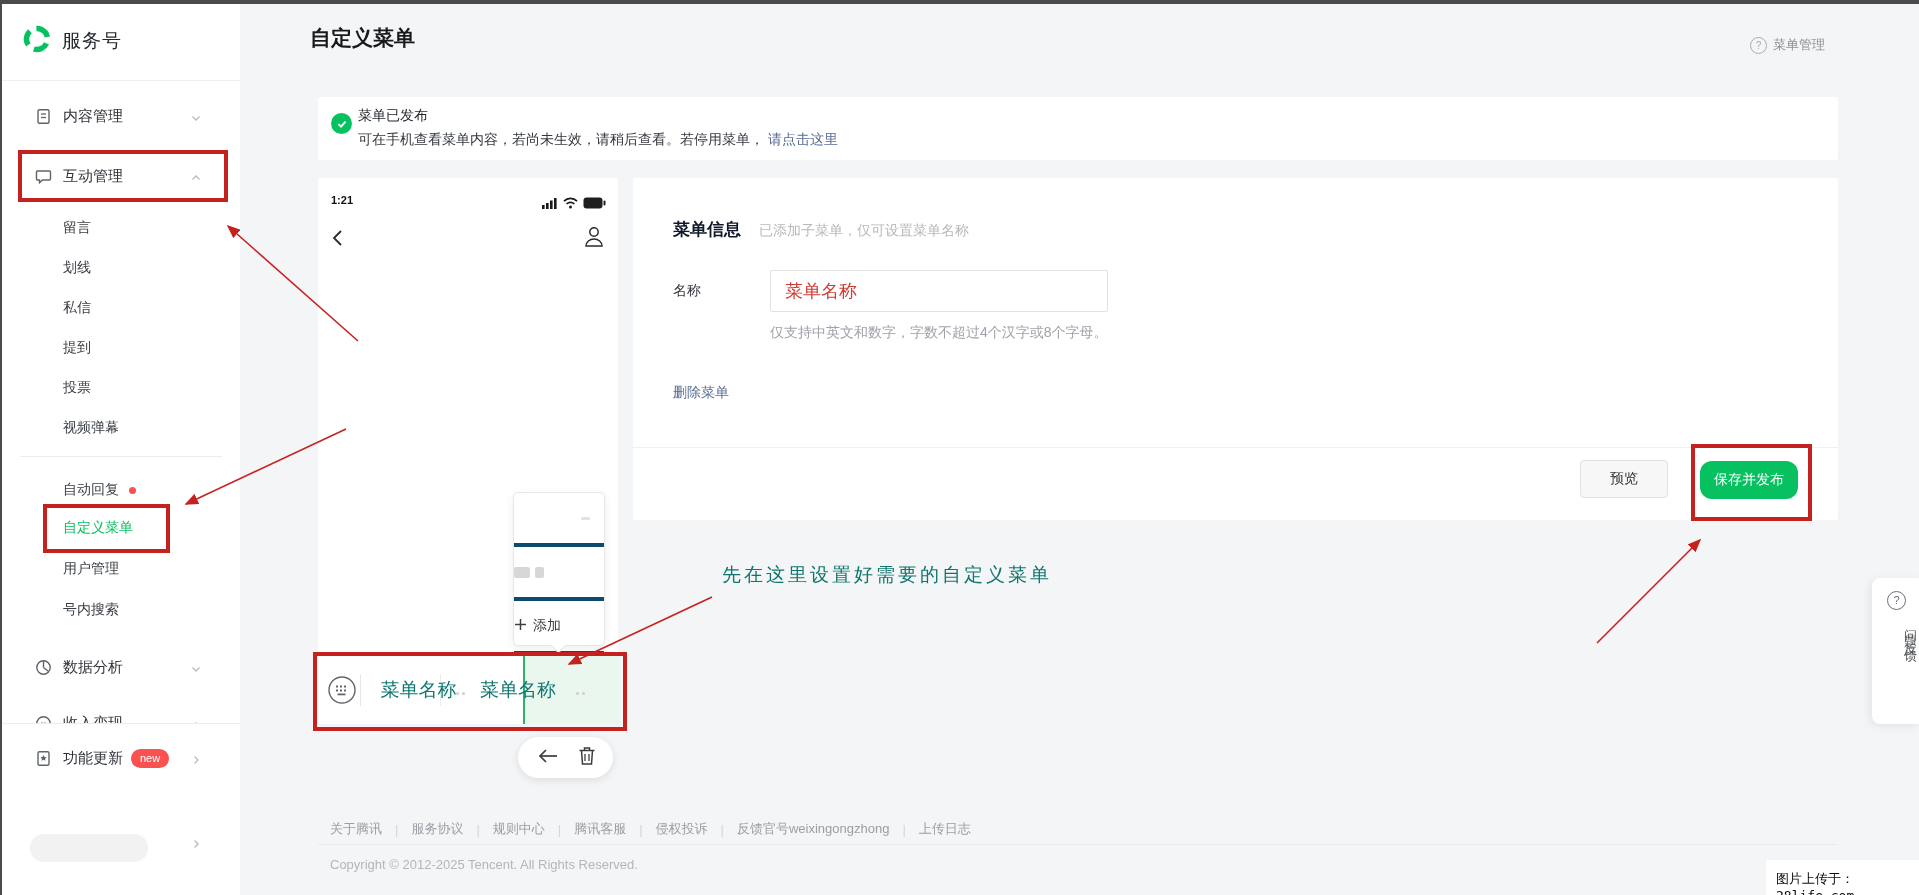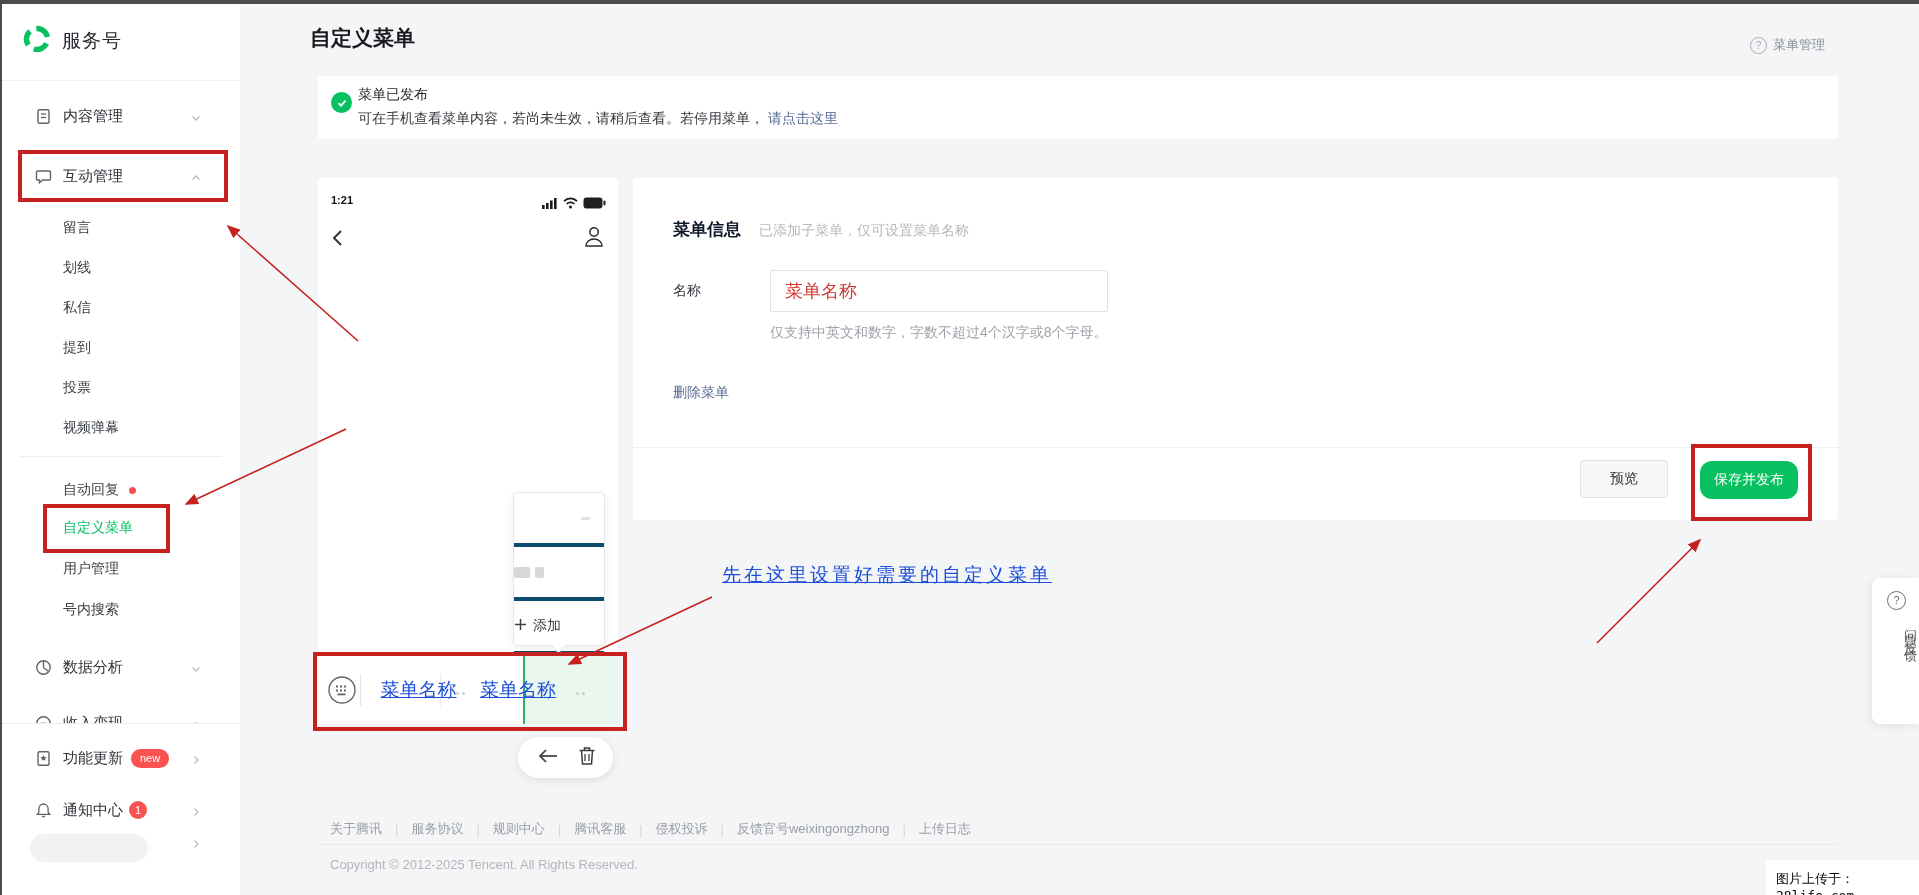--- a/index.html
+++ b/index.html
@@ -29,21 +29,21 @@
              text-align:center;border-radius:50%;margin-left:6px;}
   .side-bottom{position:absolute;left:0;top:719px;width:238px;height:172px;background:#ffffff;border-top:1px solid #ececec;z-index:8;}
   .blob{position:absolute;left:28px;top:110px;width:118px;height:28px;border-radius:14px;background:#f2f2f3;}
   
   .page-title{left:310px;top:24px;font-size:21px;font-weight:700;color:#17191c;z-index:6;}
   .menu-mgmt{left:1750px;top:36px;display:flex;align-items:center;gap:6px;color:#8b9096;font-size:13px;cursor:pointer;z-index:6;}
   .qcircle{width:15px;height:15px;border:1px solid #a7abb0;border-radius:50%;font-size:10px;line-height:15px;
            text-align:center;color:#a7abb0;display:inline-block;}
   
   .card{background:#ffffff;border-radius:3px;}
-  .banner{left:318px;top:76px;width:1520px;height:63px;z-index:5;text-align:right;}
+  .banner{left:318px;top:97px;width:1520px;height:63px;z-index:5;text-align:right;}
   .banner-check{position:absolute;left:13px;top:16px;width:21px;height:21px;border-radius:50%;background:#07c160;
                 display:flex;align-items:center;justify-content:center;}
   .banner-title{position:absolute;left:40px;top:10px;font-size:14px;color:#23272d;}
   .banner-desc{position:absolute;left:40px;top:34px;font-size:14px;color:#34383e;}
   .blue-link{color:#576b95;text-decoration:none;cursor:pointer;}
   
   .phone{left:318px;top:178px;width:300px;height:545px;z-index:5;}
   .ph-time{position:absolute;left:13px;top:16px;font-size:11px;font-weight:700;color:#111;}
   .ph-status{position:absolute;right:12px;top:17px;display:flex;align-items:center;gap:5px;}
   .ph-back{position:absolute;left:10px;top:48px;}
@@ -59,21 +59,21 @@
   .popup-caret{position:absolute;left:39px;bottom:-6px;width:10px;height:10px;background:#fff;
                border-right:1px solid #e7e7e7;border-bottom:1px solid #e7e7e7;transform:rotate(45deg);}
   .menubar{position:absolute;left:0;top:477px;width:300px;height:68px;border-top:1px solid #e9e9e9;background:#fff;}
   .mb-green{position:absolute;left:205px;top:0;width:95px;height:68px;background:#eaf7ef;border-left:2px solid #2cb36a;}
   .mb-icon{position:absolute;left:9px;top:19px;}
   .mb-div1{position:absolute;left:42px;top:18px;width:1px;height:32px;background:#e6e6e6;}
   .mb-div2{position:absolute;left:122px;top:18px;width:1px;height:32px;background:#ececec;}
   .mb-item{position:absolute;top:0;height:68px;display:flex;align-items:center;cursor:pointer;z-index:2;}
   .mb-item.m1{left:48px;width:105px;justify-content:center;}
   .mb-item.m2{left:150px;width:100px;justify-content:center;}
-  .red-serif{font-family:"Liberation Serif","DejaVu Serif",serif;color:#1d4ed8;text-decoration:underline;}
+  .red-serif{font-family:"Liberation Serif","DejaVu Serif",serif;color:#0f766e;}
   .mb-item span{font-size:19px;}
   .mb-dots{position:absolute;top:36px;display:flex;gap:3px;z-index:2;}
   .mb-dots i{width:3px;height:3px;background:#cfcfcf;border-radius:50%;display:block;}
   .pill{left:518px;top:737px;width:95px;height:41px;background:#fff;border-radius:21px;
         box-shadow:0 2px 8px rgba(0,0,0,.10);display:flex;align-items:center;justify-content:center;gap:18px;z-index:6;}
   
   .form{left:633px;top:178px;width:1205px;height:342px;z-index:5;}
   .f-titlerow{position:absolute;left:40px;top:40px;display:flex;align-items:baseline;gap:18px;}
   .f-title{font-size:17px;font-weight:700;color:#0f172a;}
   .f-sub{font-size:14px;color:#b6b8bb;}
@@ -230,35 +230,20 @@
   <div class="side-bottom">
     <div class="srow" style="top:17px;">
       <span class="sicon">
         <svg width="17" height="17" viewBox="0 0 17 17">
             <rect x="3" y="1.8" width="11" height="13.4" rx="1.5" fill="none" stroke="#5f646b" stroke-width="1.4"></rect>
             <path d="M8.5 5 l1 1.9 2.1 .3 -1.5 1.5 .3 2.1 -1.9 -1 -1.9 1 .3 -2.1 -1.5 -1.5 2.1 -.3 z" fill="#5f646b"></path>
           </svg>
       </span>
       <span class="slabel">功能更新</span>
       <span class="badge-new">new</span>
-      <span class="schev">
-        <svg width="12" height="12" viewBox="0 0 12 12">
-            <polyline points="4.5,2.5 8,6 4.5,9.5" fill="none" stroke="#b9bdc3" stroke-width="1.4"></polyline>
-          </svg>
-      </span>
-    </div>
-    <div class="srow" style="top:69px;">
-      <span class="sicon">
-        <svg width="17" height="17" viewBox="0 0 17 17">
-            <path d="M8.5,2 a4.6,4.6 0 0 1 4.6,4.6 v3.6 l1.6,2.2 H2.3 l1.6,-2.2 V6.6 A4.6,4.6 0 0 1 8.5,2 z" fill="none" stroke="#5f646b" stroke-width="1.3"></path>
-            <path d="M7,13.8 a1.6,1.6 0 0 0 3,0" fill="none" stroke="#5f646b" stroke-width="1.3"></path>
-          </svg>
-      </span>
-      <span class="slabel">通知中心</span>
-      <span class="badge-num">1</span>
       <span class="schev">
         <svg width="12" height="12" viewBox="0 0 12 12">
             <polyline points="4.5,2.5 8,6 4.5,9.5" fill="none" stroke="#b9bdc3" stroke-width="1.4"></polyline>
           </svg>
       </span>
     </div>
     <div class="blob"></div>
     <span class="schev" style="position:absolute;right:38px;top:118px;">
       <svg width="12" height="12" viewBox="0 0 12 12">
           <polyline points="4.5,2.5 8,6 4.5,9.5" fill="none" stroke="#b9bdc3" stroke-width="1.4"></polyline>

